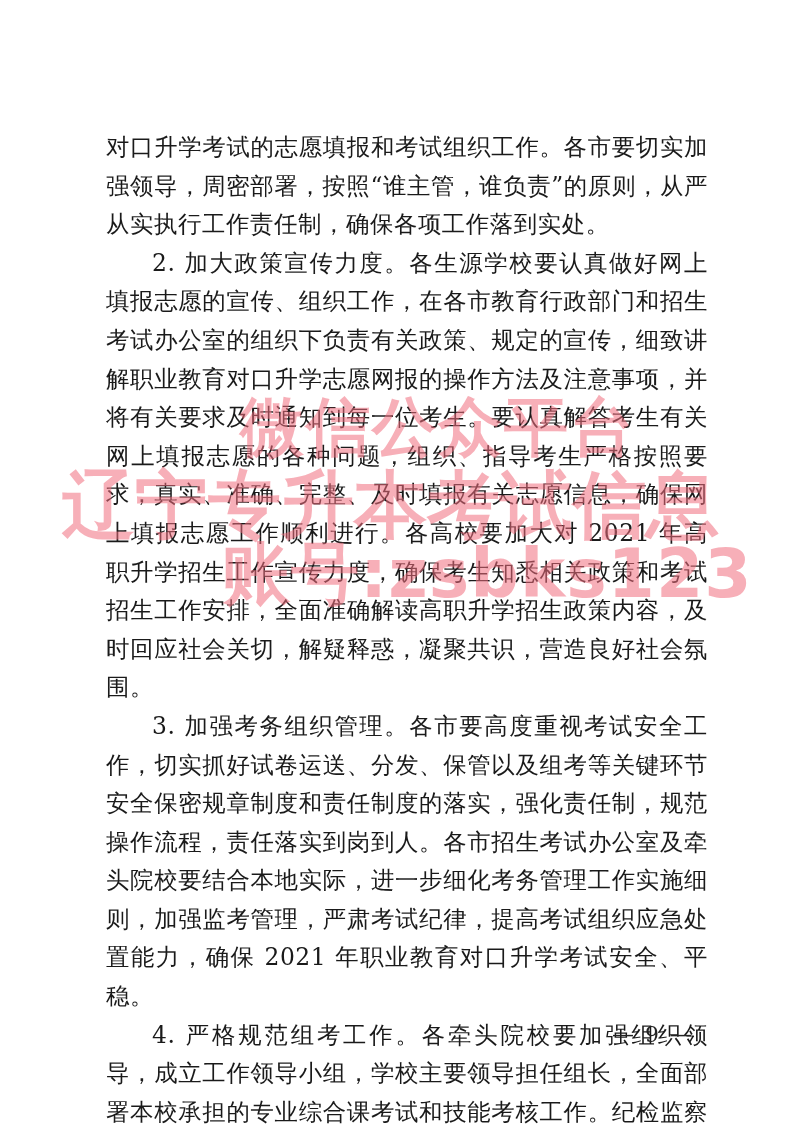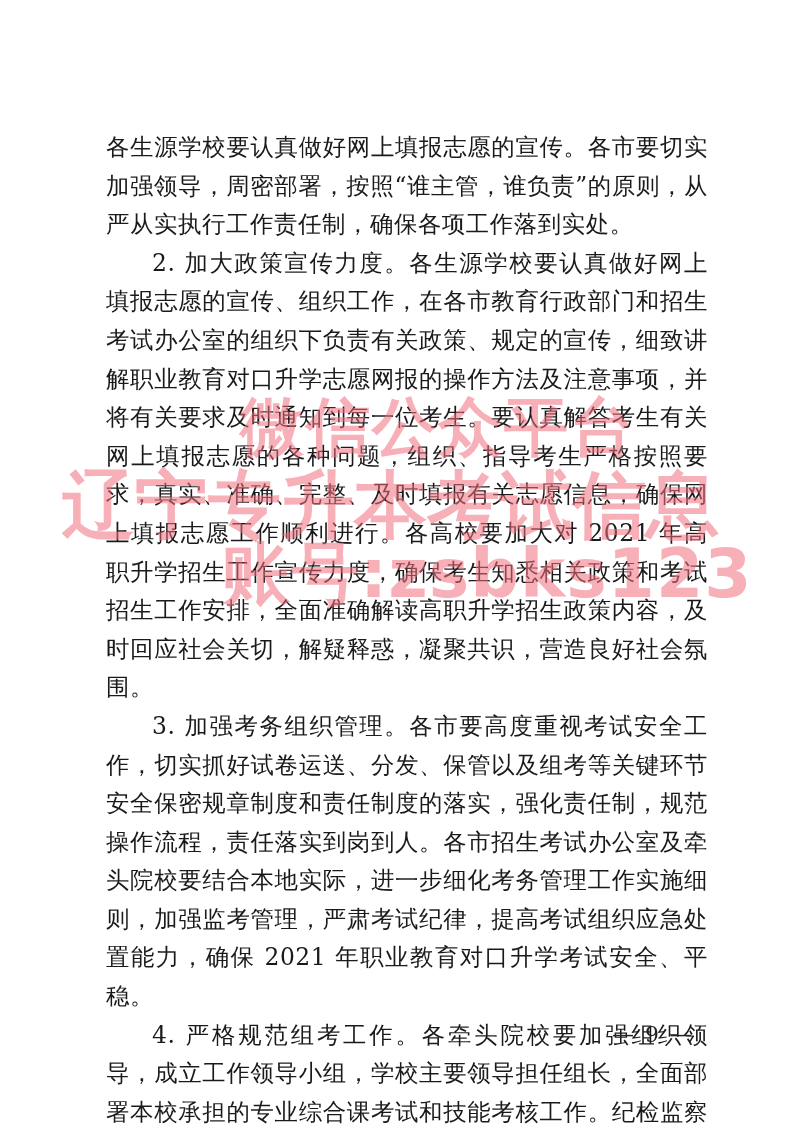--- a/index.html
+++ b/index.html
@@ -81,21 +81,21 @@
       font-size: 68px;
       letter-spacing: 1px;
     }
   </style>
 </head>
 <body>
 
 <div class="page">
 
   <div class="body-text">
-    <p class="para">各生源学校要认真做好网上填报志愿的宣传。各市要切实加强领导，周密部署，按照“谁主管，谁负责”的原则，从严从实执行工作责任制，确保各项工作落到实处。</p>
+    <p class="para">对口升学考试的志愿填报和考试组织工作。各市要切实加强领导，周密部署，按照“谁主管，谁负责”的原则，从严从实执行工作责任制，确保各项工作落到实处。</p>
     <p class="para indent">2. 加大政策宣传力度。各生源学校要认真做好网上填报志愿的宣传、组织工作，在各市教育行政部门和招生考试办公室的组织下负责有关政策、规定的宣传，细致讲解职业教育对口升学志愿网报的操作方法及注意事项，并将有关要求及时通知到每一位考生。要认真解答考生有关网上填报志愿的各种问题，组织、指导考生严格按照要求，真实、准确、完整、及时填报有关志愿信息，确保网上填报志愿工作顺利进行。各高校要加大对 2021 年高职升学招生工作宣传力度，确保考生知悉相关政策和考试招生工作安排，全面准确解读高职升学招生政策内容，及时回应社会关切，解疑释惑，凝聚共识，营造良好社会氛围。</p>
     <p class="para indent">3. 加强考务组织管理。各市要高度重视考试安全工作，切实抓好试卷运送、分发、保管以及组考等关键环节安全保密规章制度和责任制度的落实，强化责任制，规范操作流程，责任落实到岗到人。各市招生考试办公室及牵头院校要结合本地实际，进一步细化考务管理工作实施细则，加强监考管理，严肃考试纪律，提高考试组织应急处置能力，确保 2021 年职业教育对口升学考试安全、平稳。</p>
     <p class="para indent">4. 严格规范组考工作。各牵头院校要加强组织领导，成立工作领导小组，学校主要领导担任组长，全面部署本校承担的专业综合课考试和技能考核工作。纪检监察部门要对组考实施全过程进行监督检查。要严格规范管理，加强对考务工作人员教育和培</p>
   </div>
 
   <div class="page-number">— 9 —</div>
 
   <div class="watermark">
     <div class="wm-line wm-1">微信公众平台</div>
     <div class="wm-line wm-2">辽宁专升本考试信息</div>

